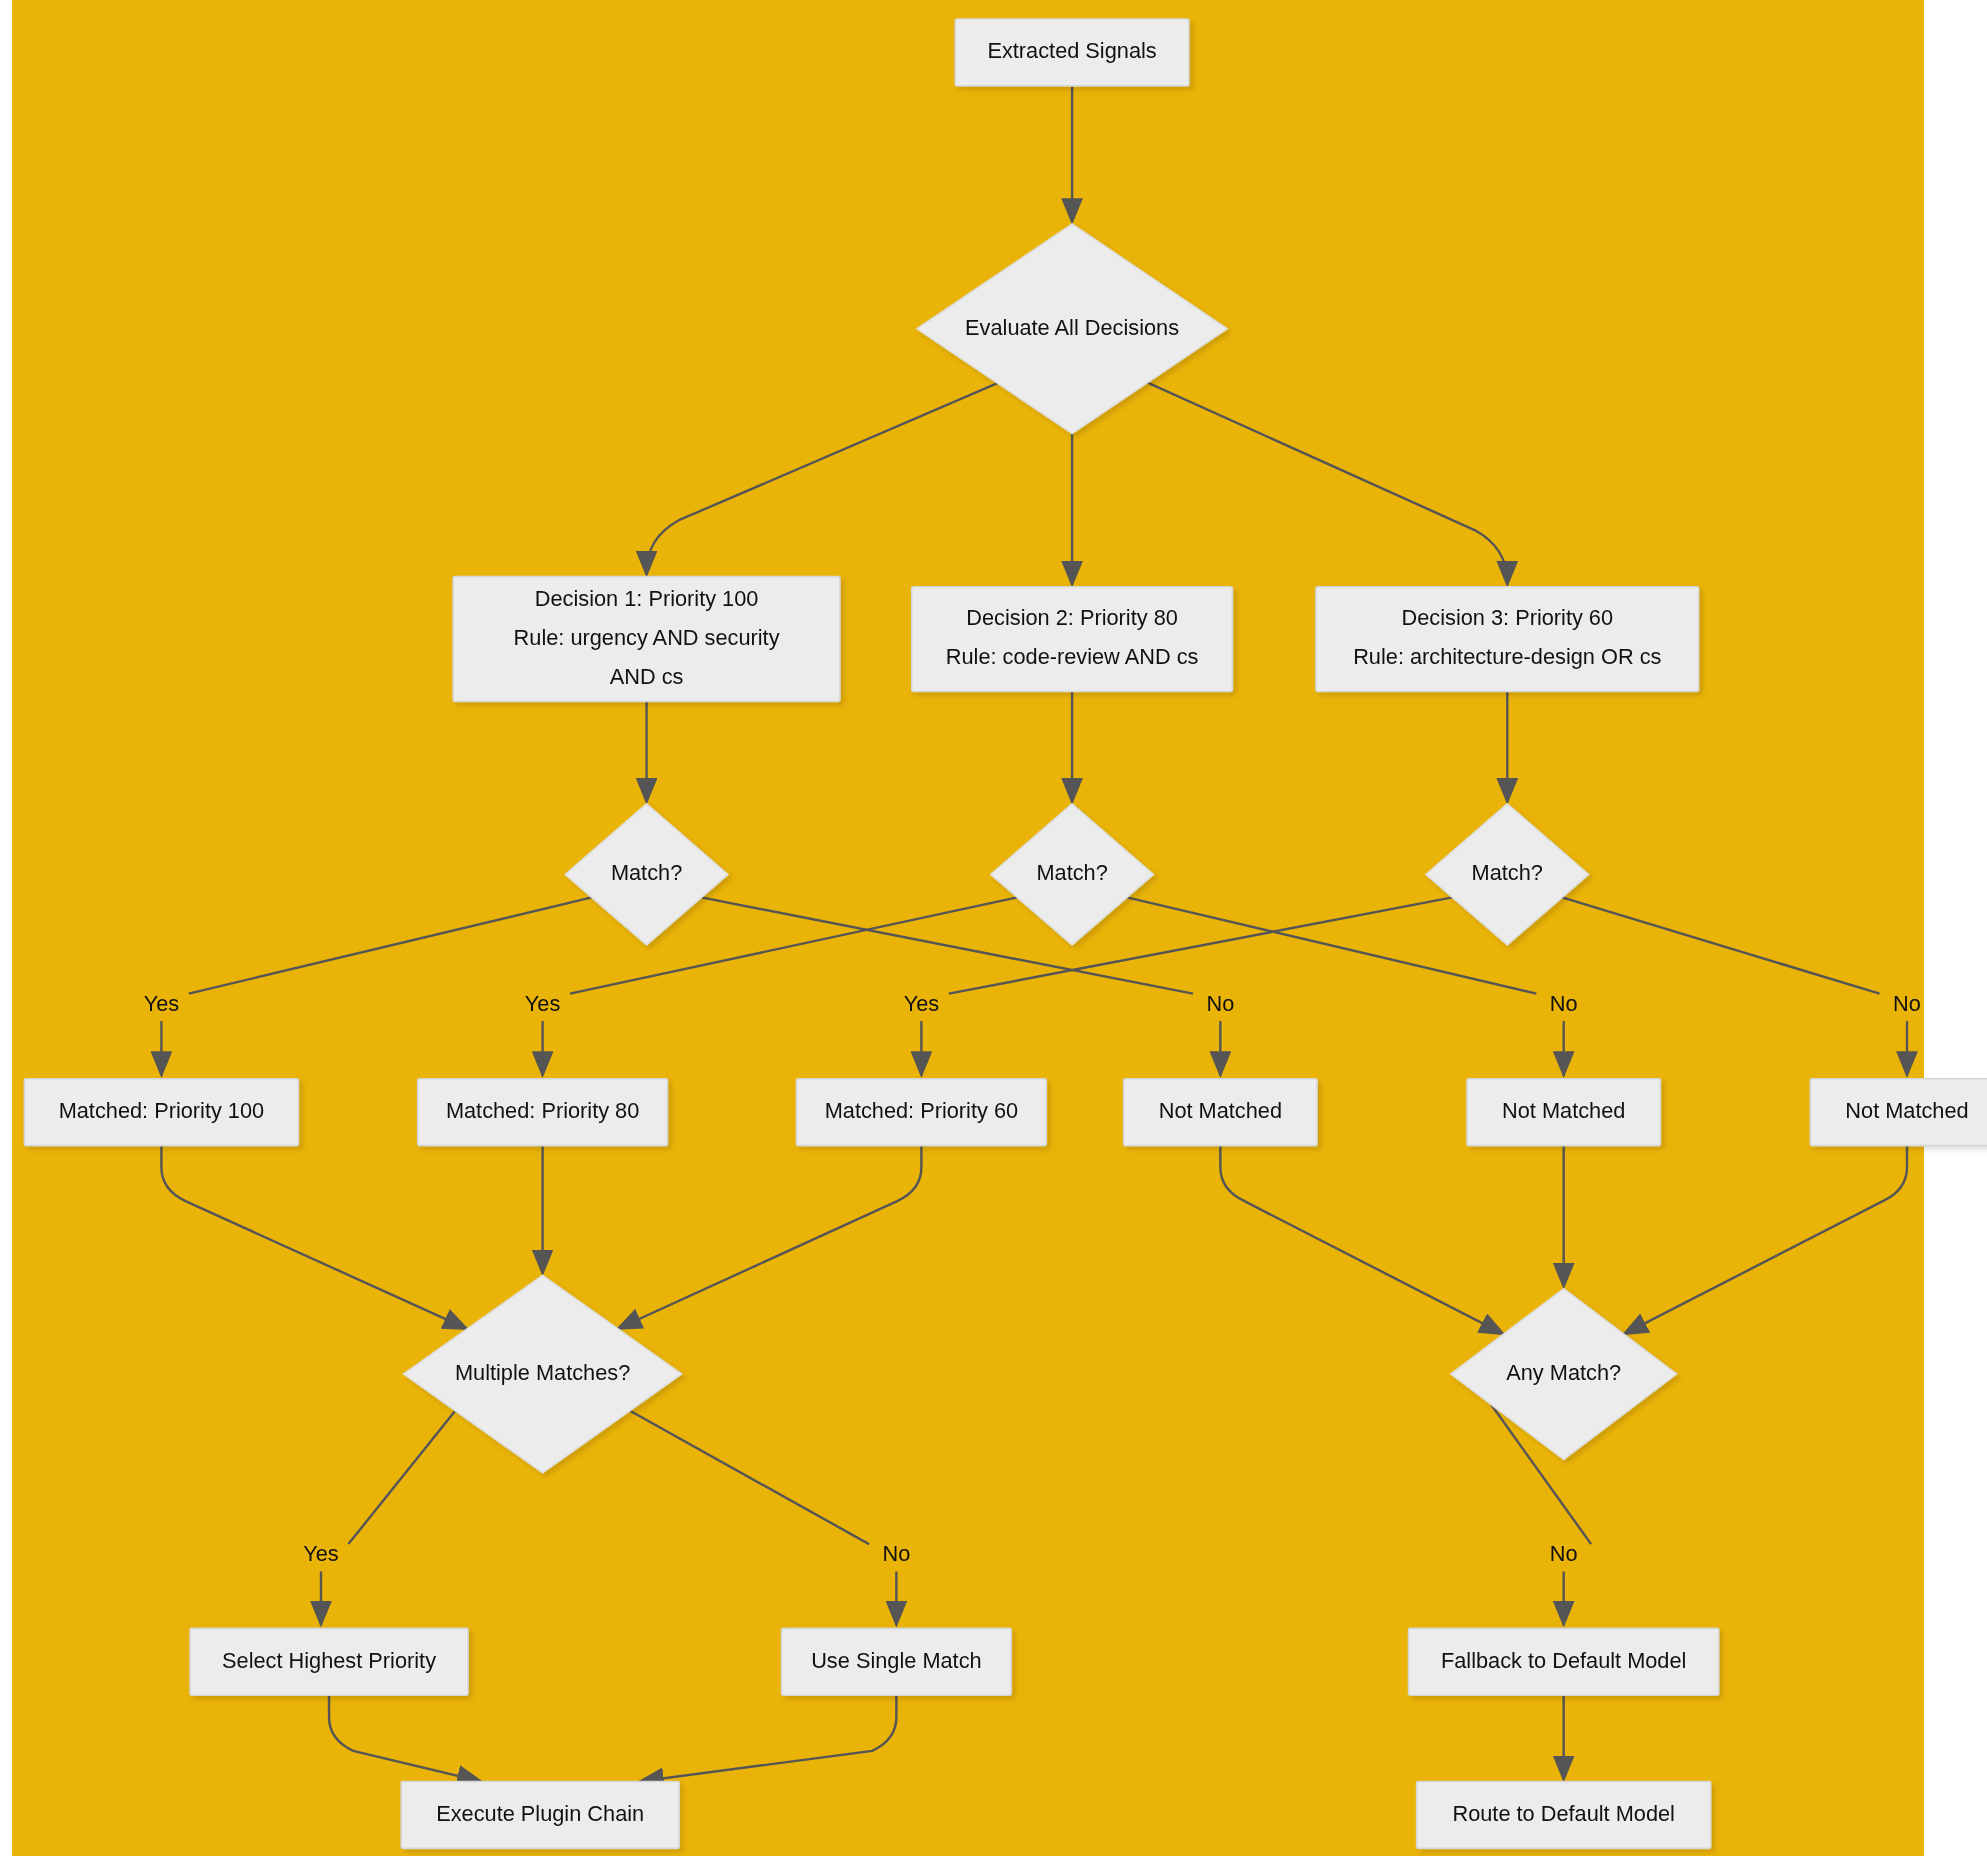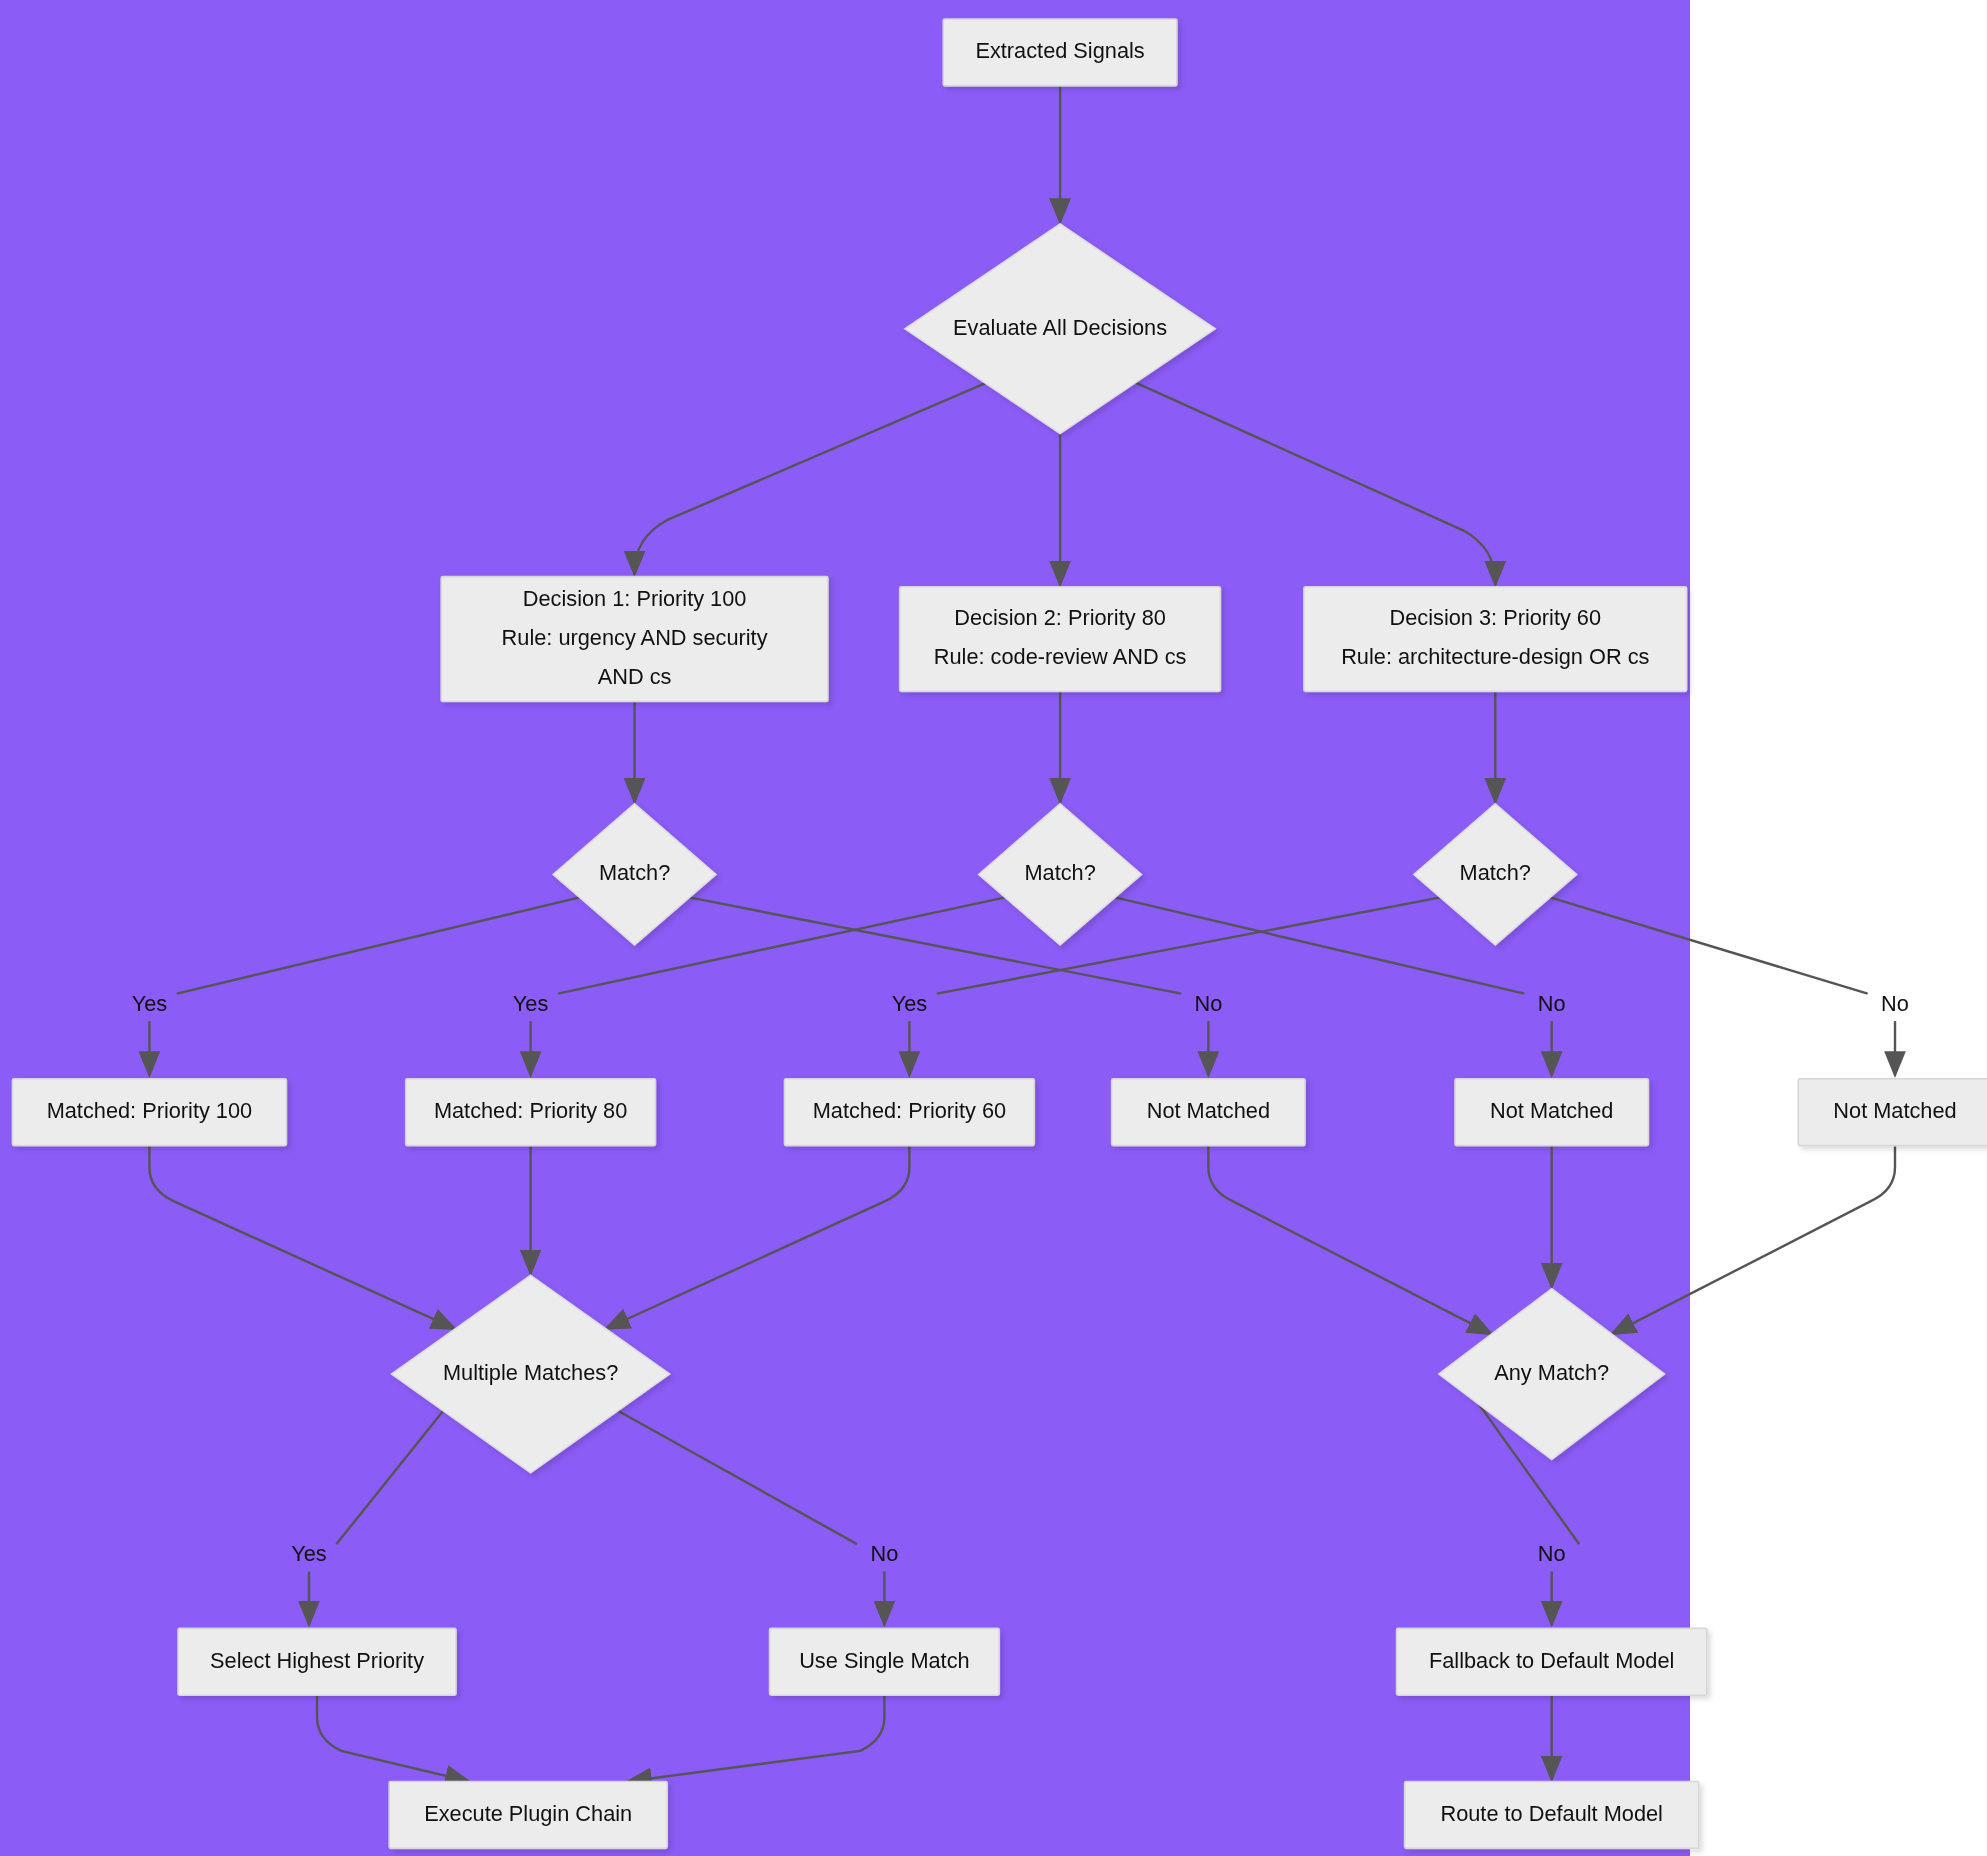--- a/index.html
+++ b/index.html
@@ -2,24 +2,25 @@
 <html style="font-size:13px"><head>
 <meta charset="utf-8">
 <style>
   html, body {
     margin: 0;
     padding: 0;
     background: #ffffff;
   }
   #stage {
     position: relative;
-    width: 1690px;
+    width: 1912px;
     height: 1856px;
-    background: #8b5cf6;
+    background: #eab308;
     font-family: "Liberation Sans", sans-serif;
+    margin-left: 12px;
   }
   svg#flow {
     position: absolute;
     inset: 0;
     width: 1988px;
     height: 1856px;
     display: block;
   }
   .node-box {
     fill: #ECECEC;

